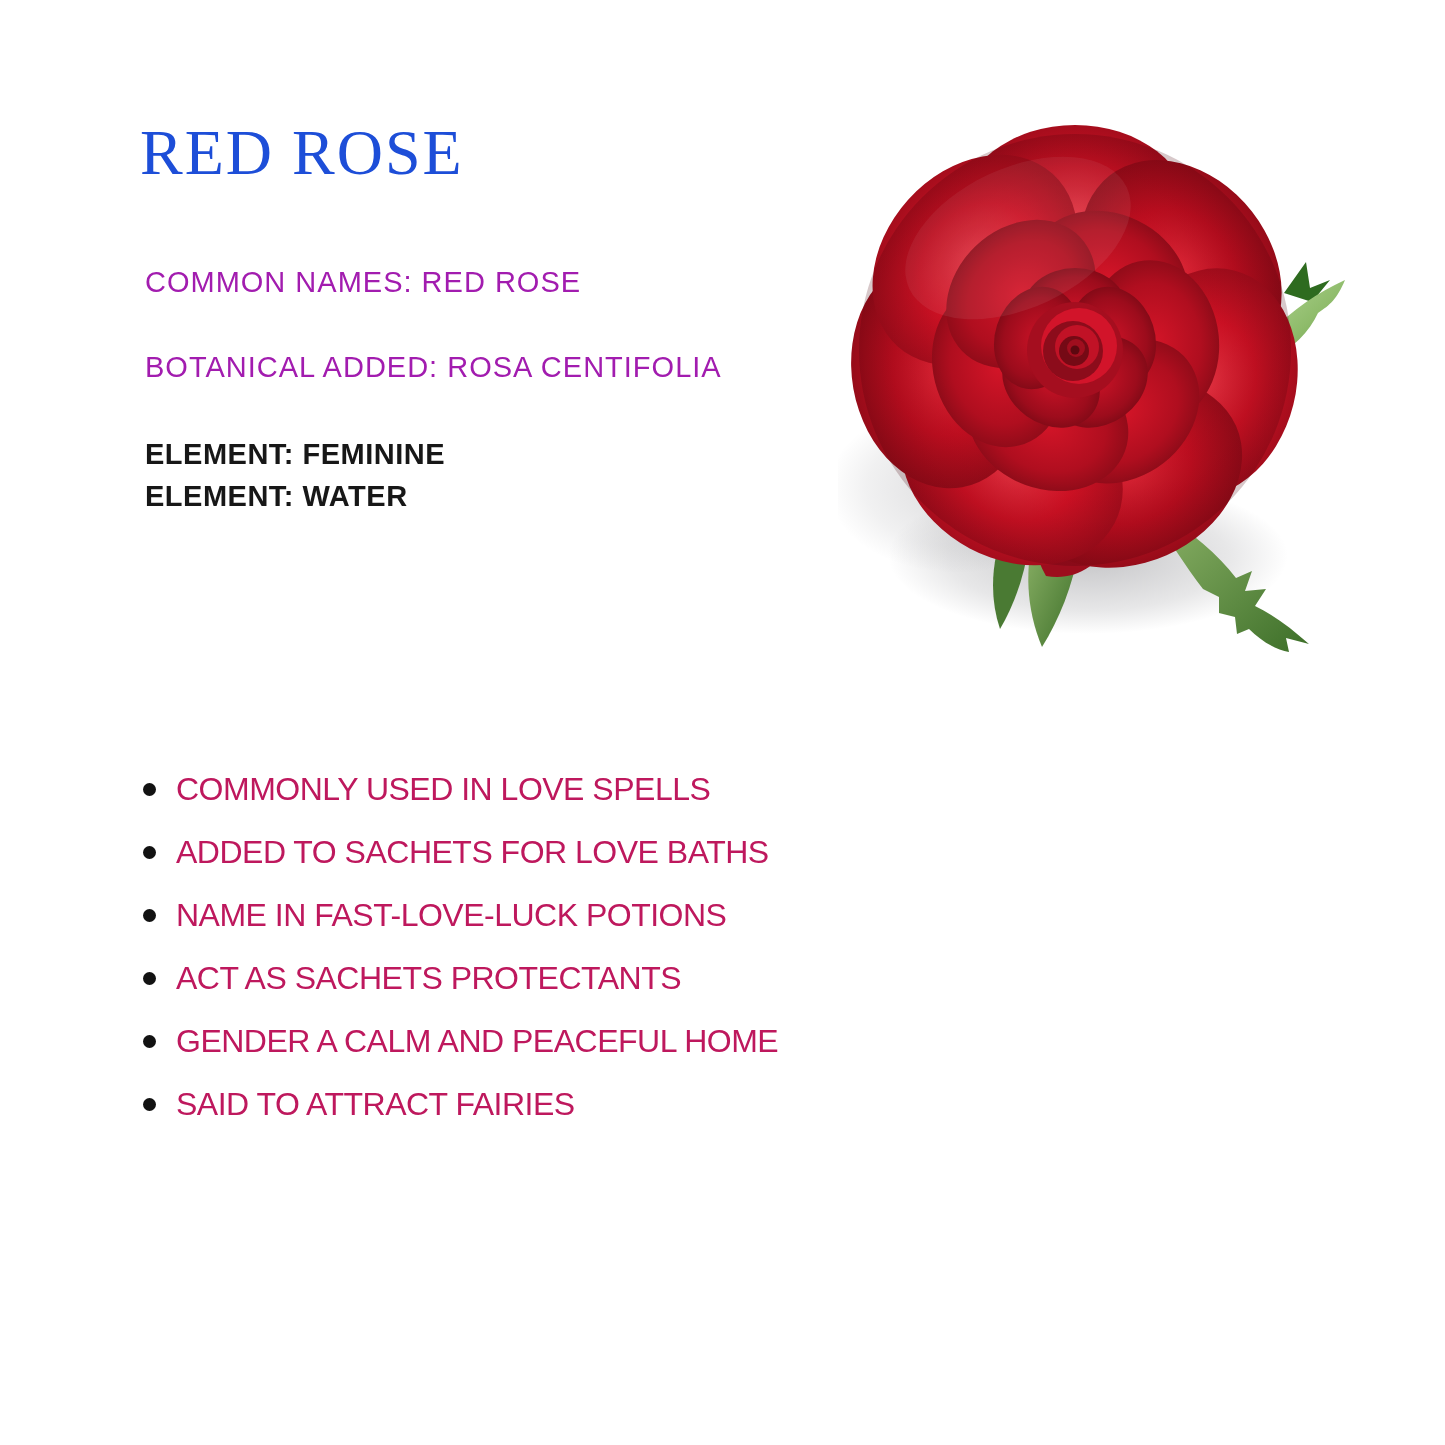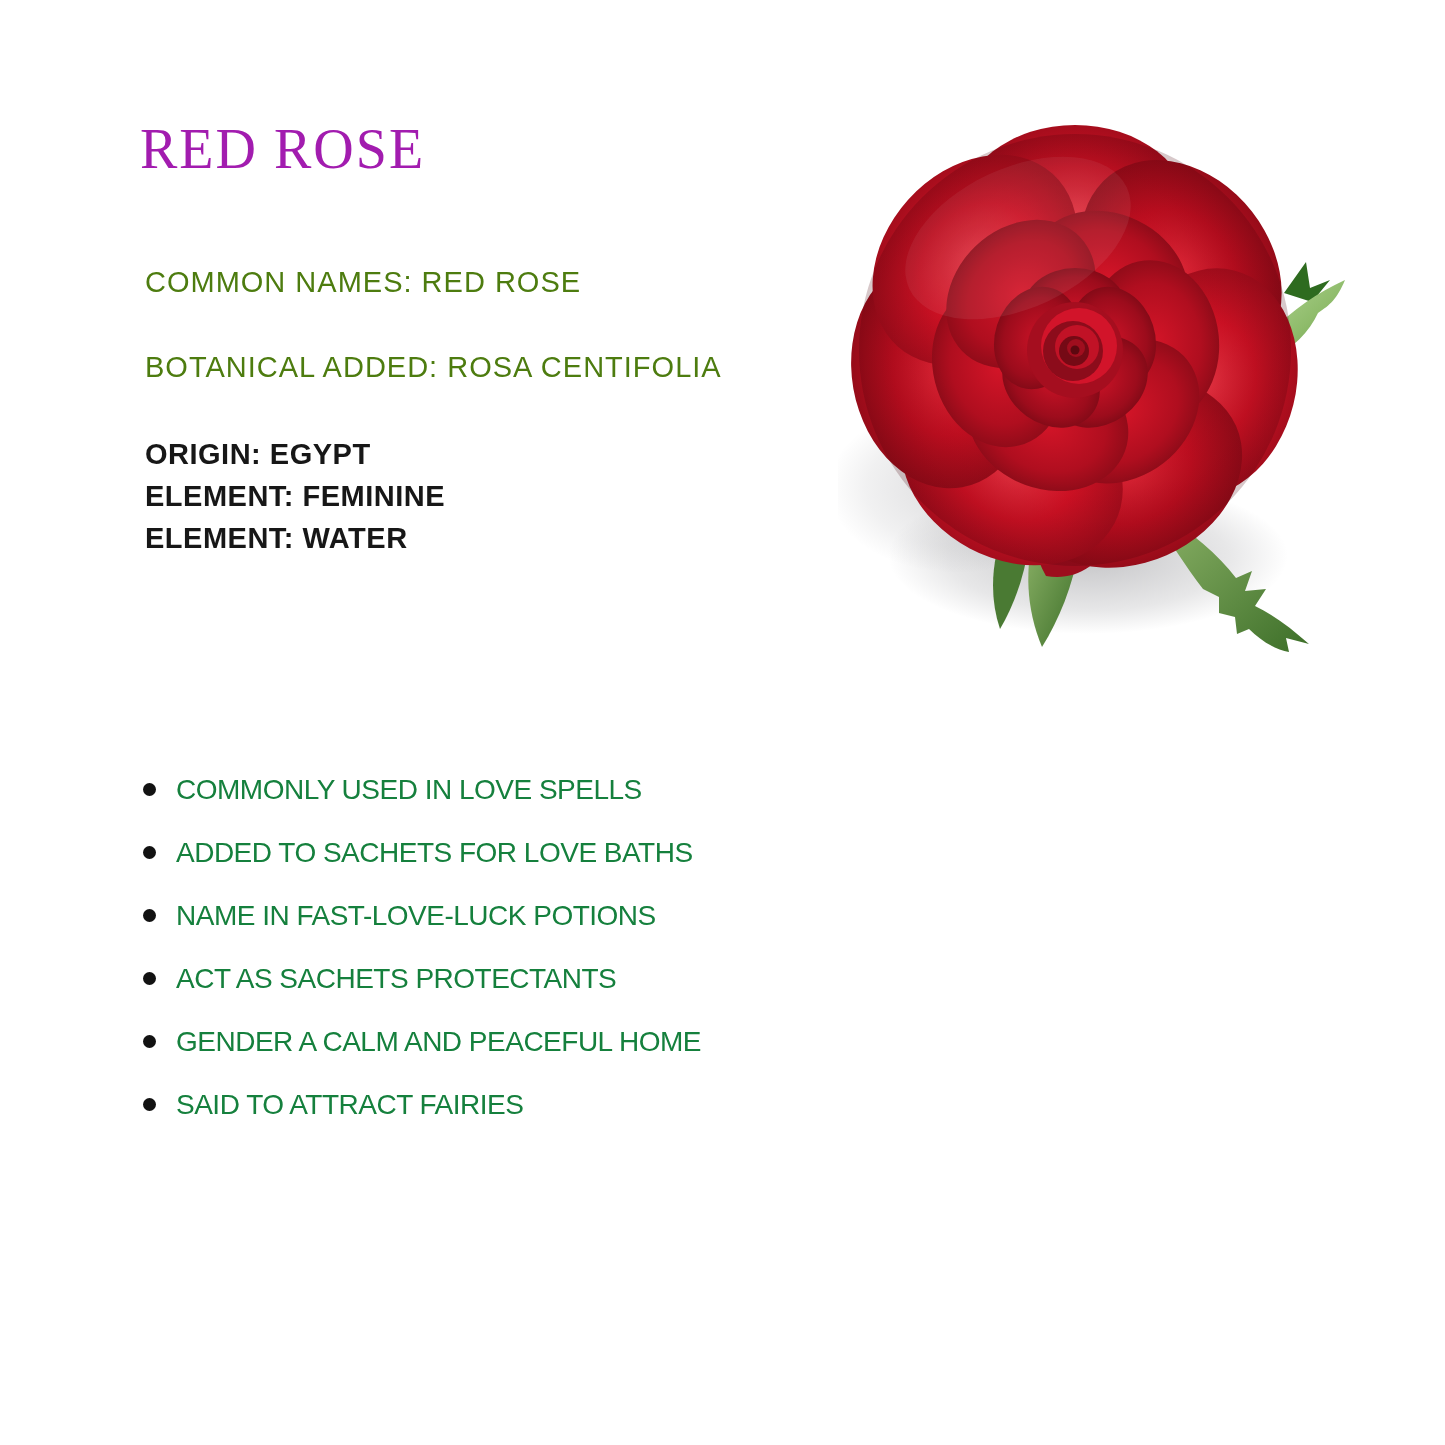--- a/index.html
+++ b/index.html
@@ -10,33 +10,33 @@
     background: #ffffff;
     font-family: "Liberation Sans", sans-serif;
     color: #1d1d1d;
     overflow: hidden;
   }
   .page-title {
     position: absolute;
     left: 140px; top: 121px;
     font-family: "Liberation Serif", serif;
     font-weight: 400;
-    font-size: 56px;
+    font-size: 64px;
     line-height: 1;
     letter-spacing: 2px;
-    color: #a21caf;
+    color: #1d4ed8;
     white-space: nowrap;
     text-align: center;
   }
   .name-line {
     position: absolute;
     left: 145px;
     font-size: 29px;
     letter-spacing: 1px;
-    color: #4d7c0f;
+    color: #a21caf;
     white-space: nowrap;
   }
   .common-names { top: 266px; }
   .botanical-name { top: 351px; }
   .attribute-block {
     position: absolute;
     left: 145px; top: 433px;
   }
   .attribute-line {
     font-size: 29px;
@@ -51,23 +51,23 @@
     left: 140px; top: 758px;
     list-style: none;
     width: 1150px;
   }
   .uses-list li {
     position: relative;
     height: 63px;
     display: flex;
     align-items: center;
     padding-left: 36px;
-    font-size: 28px;
+    font-size: 32px;
     letter-spacing: -0.5px;
-    color: #15803d;
+    color: #be185d;
     white-space: nowrap;
   }
   .uses-list li::before {
     content: "";
     position: absolute;
     left: 3px; top: 25px;
     width: 13px; height: 13px;
     border-radius: 50%;
     background: #121212;
   }
@@ -80,21 +80,20 @@
 </style>
 </head>
 <body>
 
 <h1 class="page-title">RED ROSE</h1>
 
 <div class="name-line common-names">COMMON NAMES: RED ROSE</div>
 <div class="name-line botanical-name">BOTANICAL ADDED: ROSA CENTIFOLIA</div>
 
 <div class="attribute-block">
-  <div class="attribute-line">ORIGIN: EGYPT</div>
   <div class="attribute-line">ELEMENT: FEMININE</div>
   <div class="attribute-line">ELEMENT: WATER</div>
 </div>
 
 <ul class="uses-list">
   <li>COMMONLY USED IN LOVE SPELLS</li>
   <li>ADDED TO SACHETS FOR LOVE BATHS</li>
   <li>NAME IN FAST-LOVE-LUCK POTIONS</li>
   <li>ACT AS SACHETS PROTECTANTS</li>
   <li>GENDER A CALM AND PEACEFUL HOME</li>

